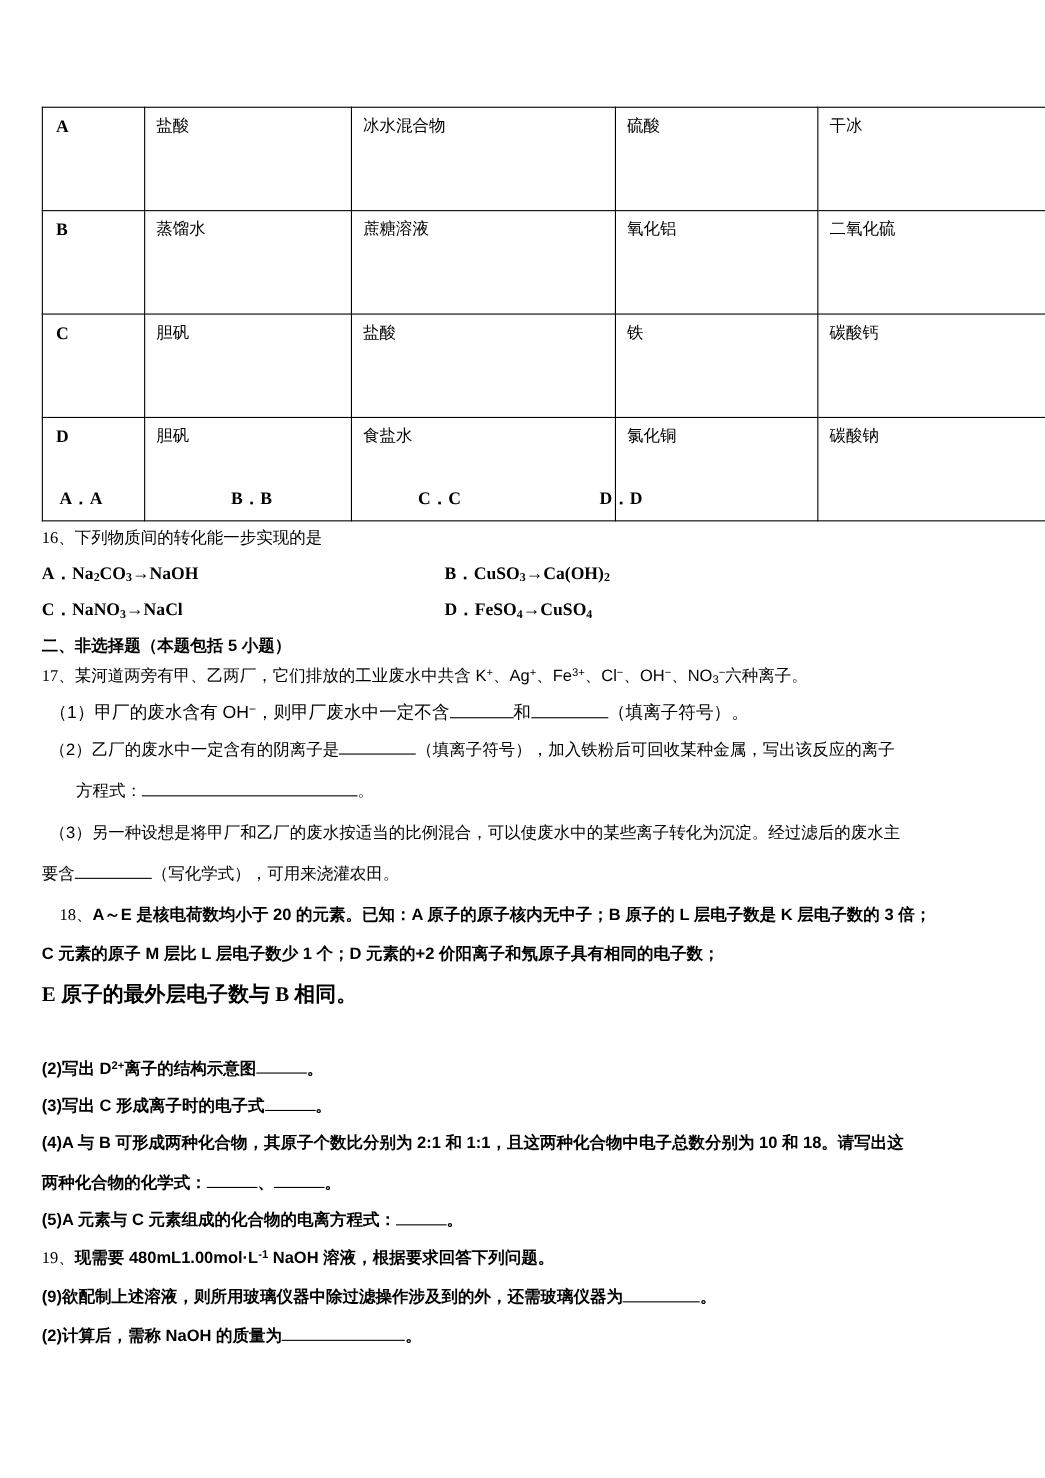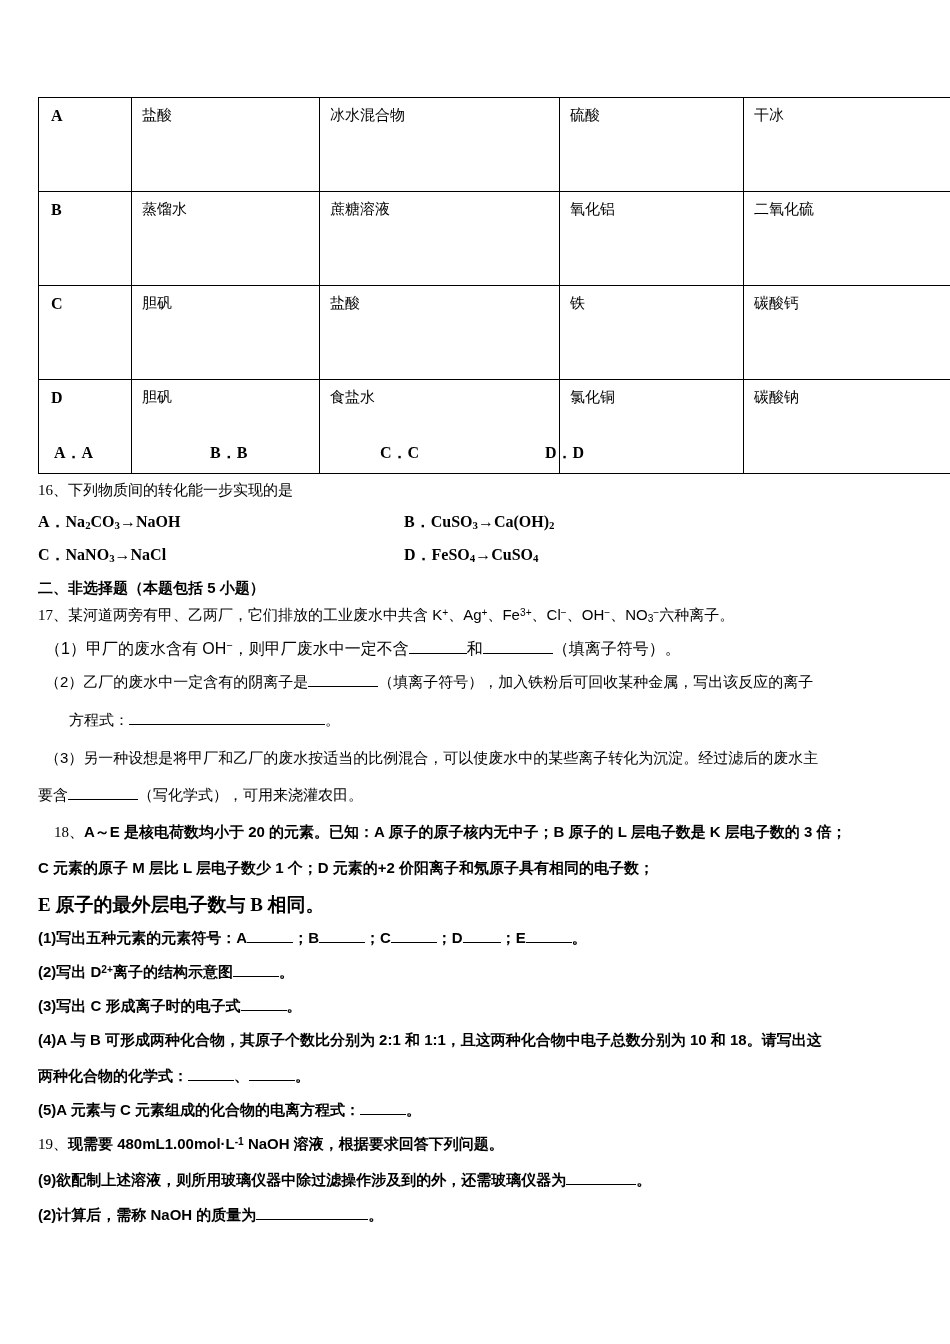--- a/index.html
+++ b/index.html
@@ -165,23 +165,20 @@
   </div>
 
   <div class="line sans bold" style="left:54px; top:822px; font-size:15px;">
     <span class="qnum" style="font-weight:normal;">18、</span><span>A～E 是核电荷数均小于 20 的元素。已知：A 原子的原子核内无中子；B 原子的 L 层电子数是 K 层电子数的 3 倍；</span>
   </div>
 
   <div class="line sans bold" style="left:38px; top:858px; font-size:15px;">C 元素的原子 M 层比 L 层电子数少 1 个；D 元素的+2 价阳离子和氖原子具有相同的电子数；</div>
 
   <div class="line sans bold" style="left:38px; top:893px; font-size:19px;font-family:Liberation Serif, serif;">E 原子的最外层电子数与 B 相同。</div>
 
-  <div class="line sans bold" style="left:38px; top:928px; font-size:15px;">
-    <span>(1)写出五种元素的元素符号：A</span><span class="u5"></span><span>；B</span><span class="u5"></span><span>；C</span><span class="u5"></span><span>；D</span><span class="u4"></span><span>；E</span><span class="u5"></span><span>。</span>
-  </div>
 
   <div class="line sans bold" style="left:38px; top:962px; font-size:15px;">
     <span>(2)写出 D</span><sup>2+</sup><span>离子的结构示意图</span><span class="u5"></span><span>。</span>
   </div>
 
   <div class="line sans bold" style="left:38px; top:996px; font-size:15px;">
     <span>(3)写出 C 形成离子时的电子式</span><span class="u5"></span><span>。</span>
   </div>
 
   <div class="line sans bold" style="left:38px; top:1030px; font-size:15px;">(4)A 与 B 可形成两种化合物，其原子个数比分别为 2:1 和 1:1，且这两种化合物中电子总数分别为 10 和 18。请写出这</div>

